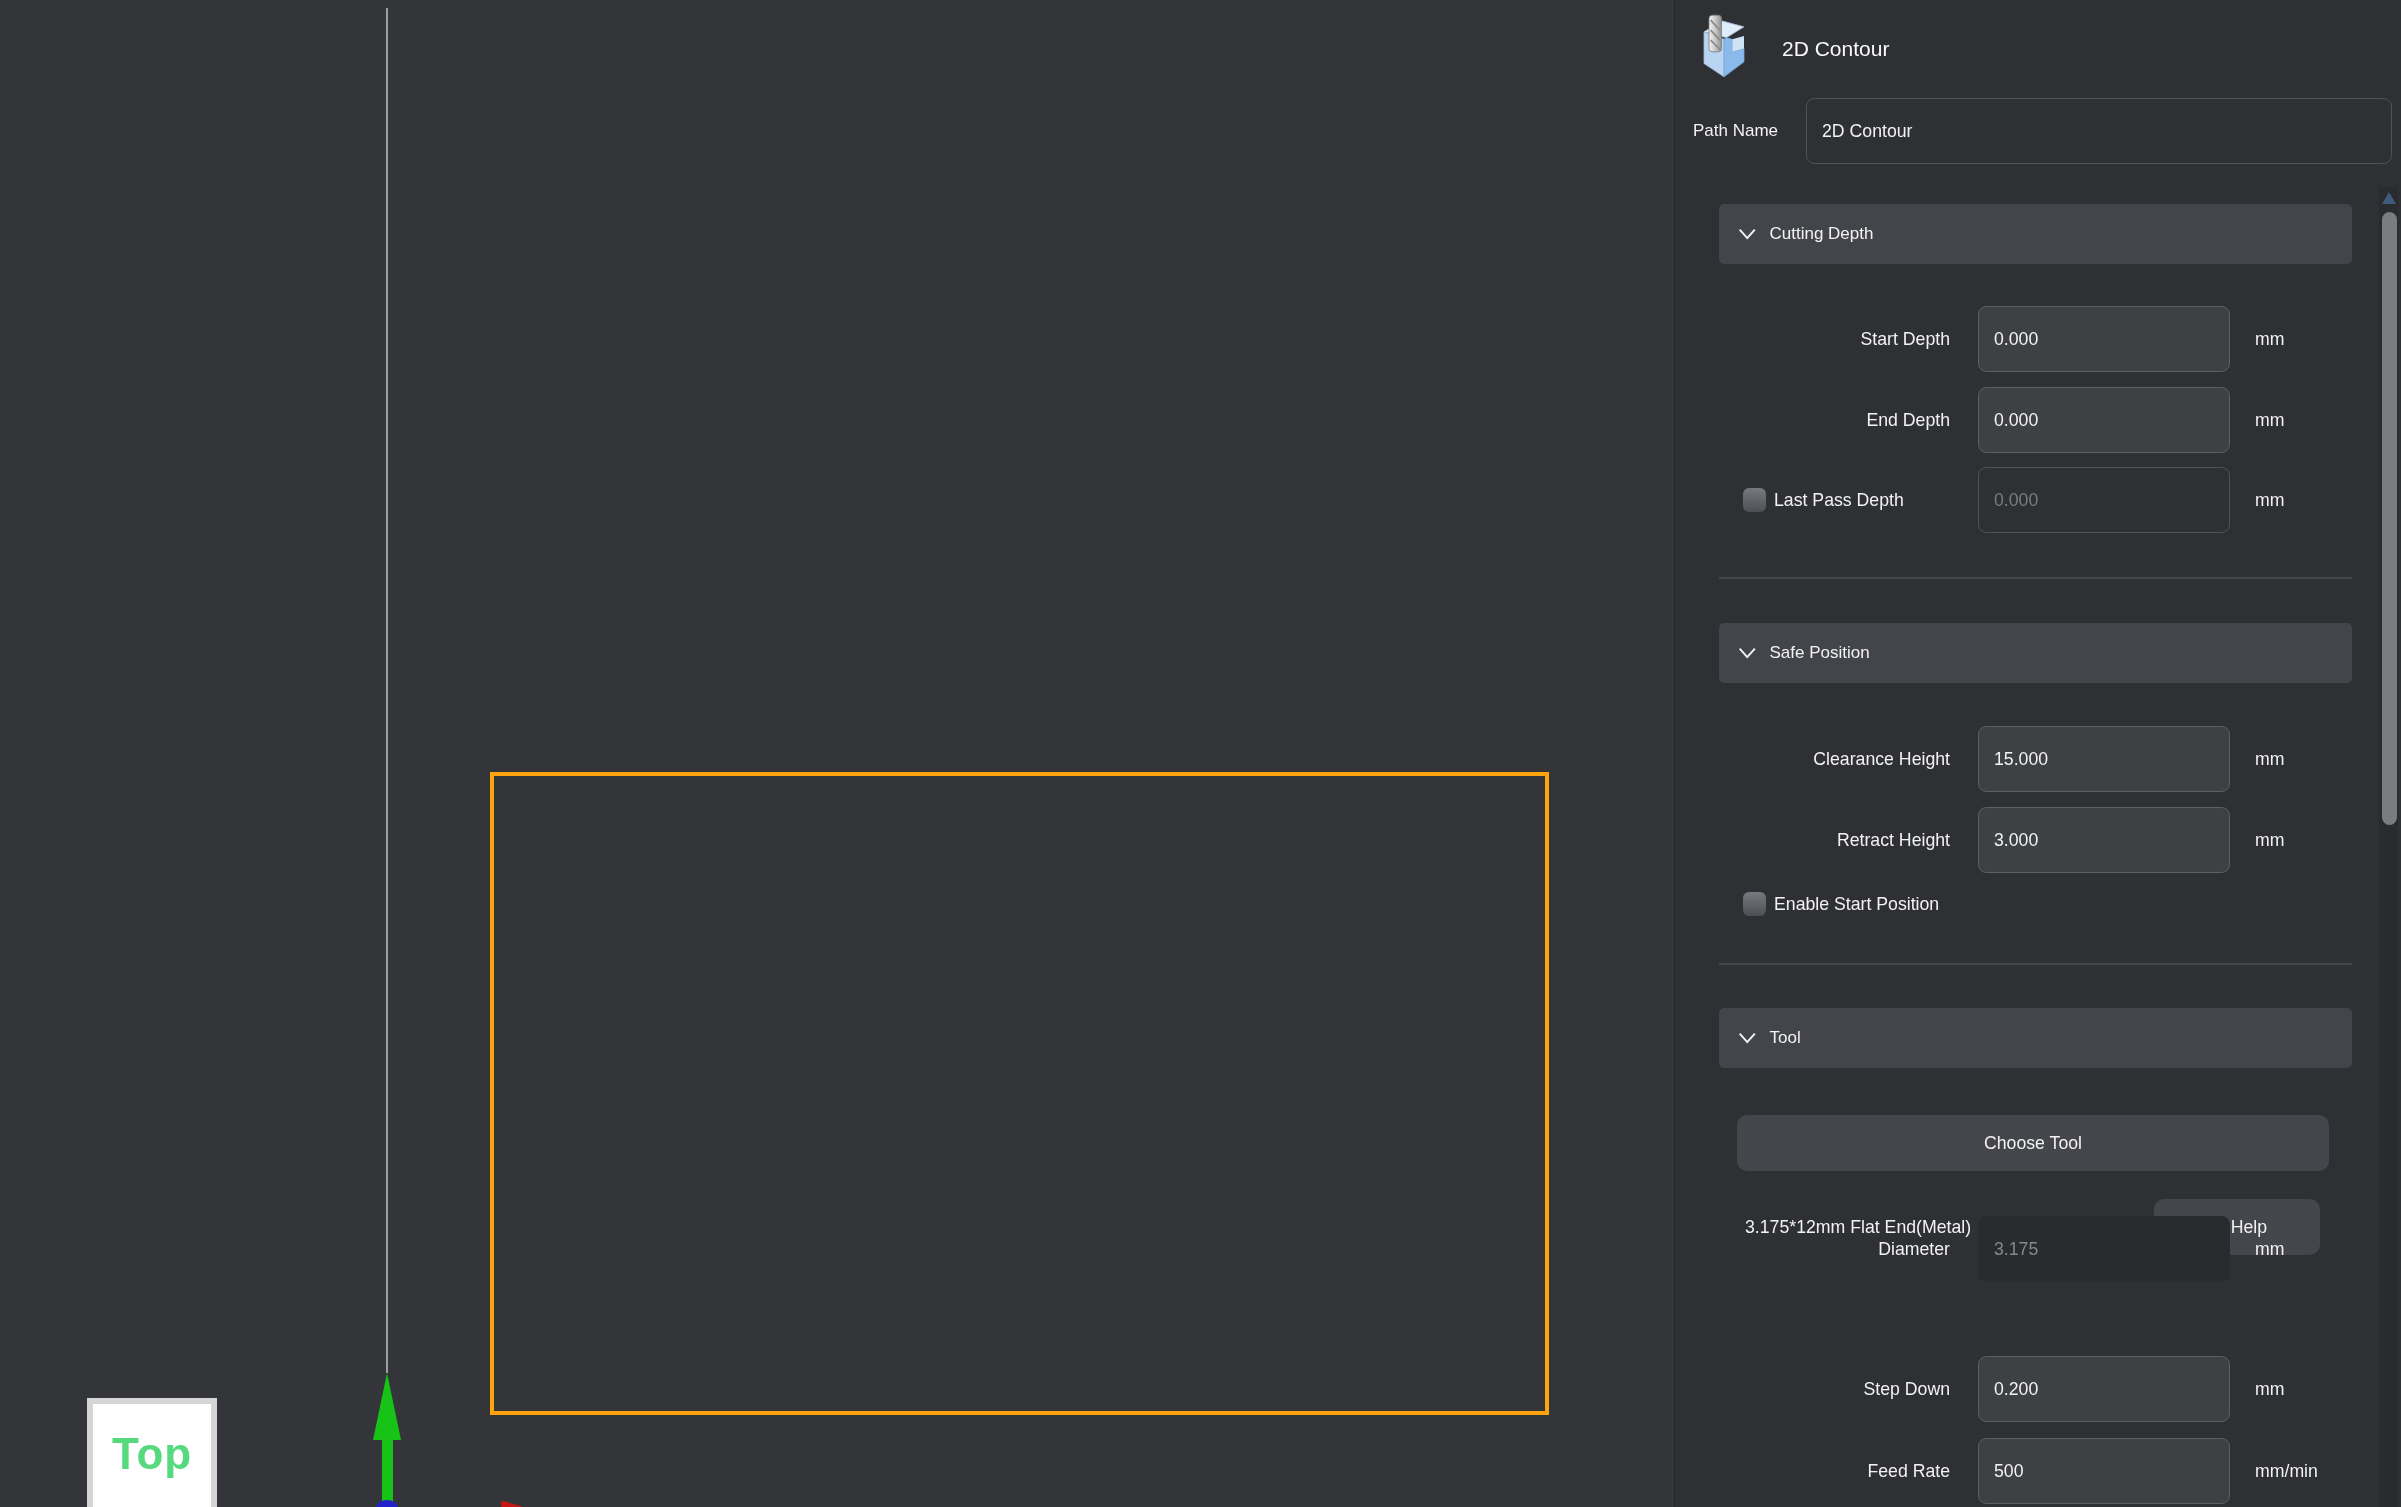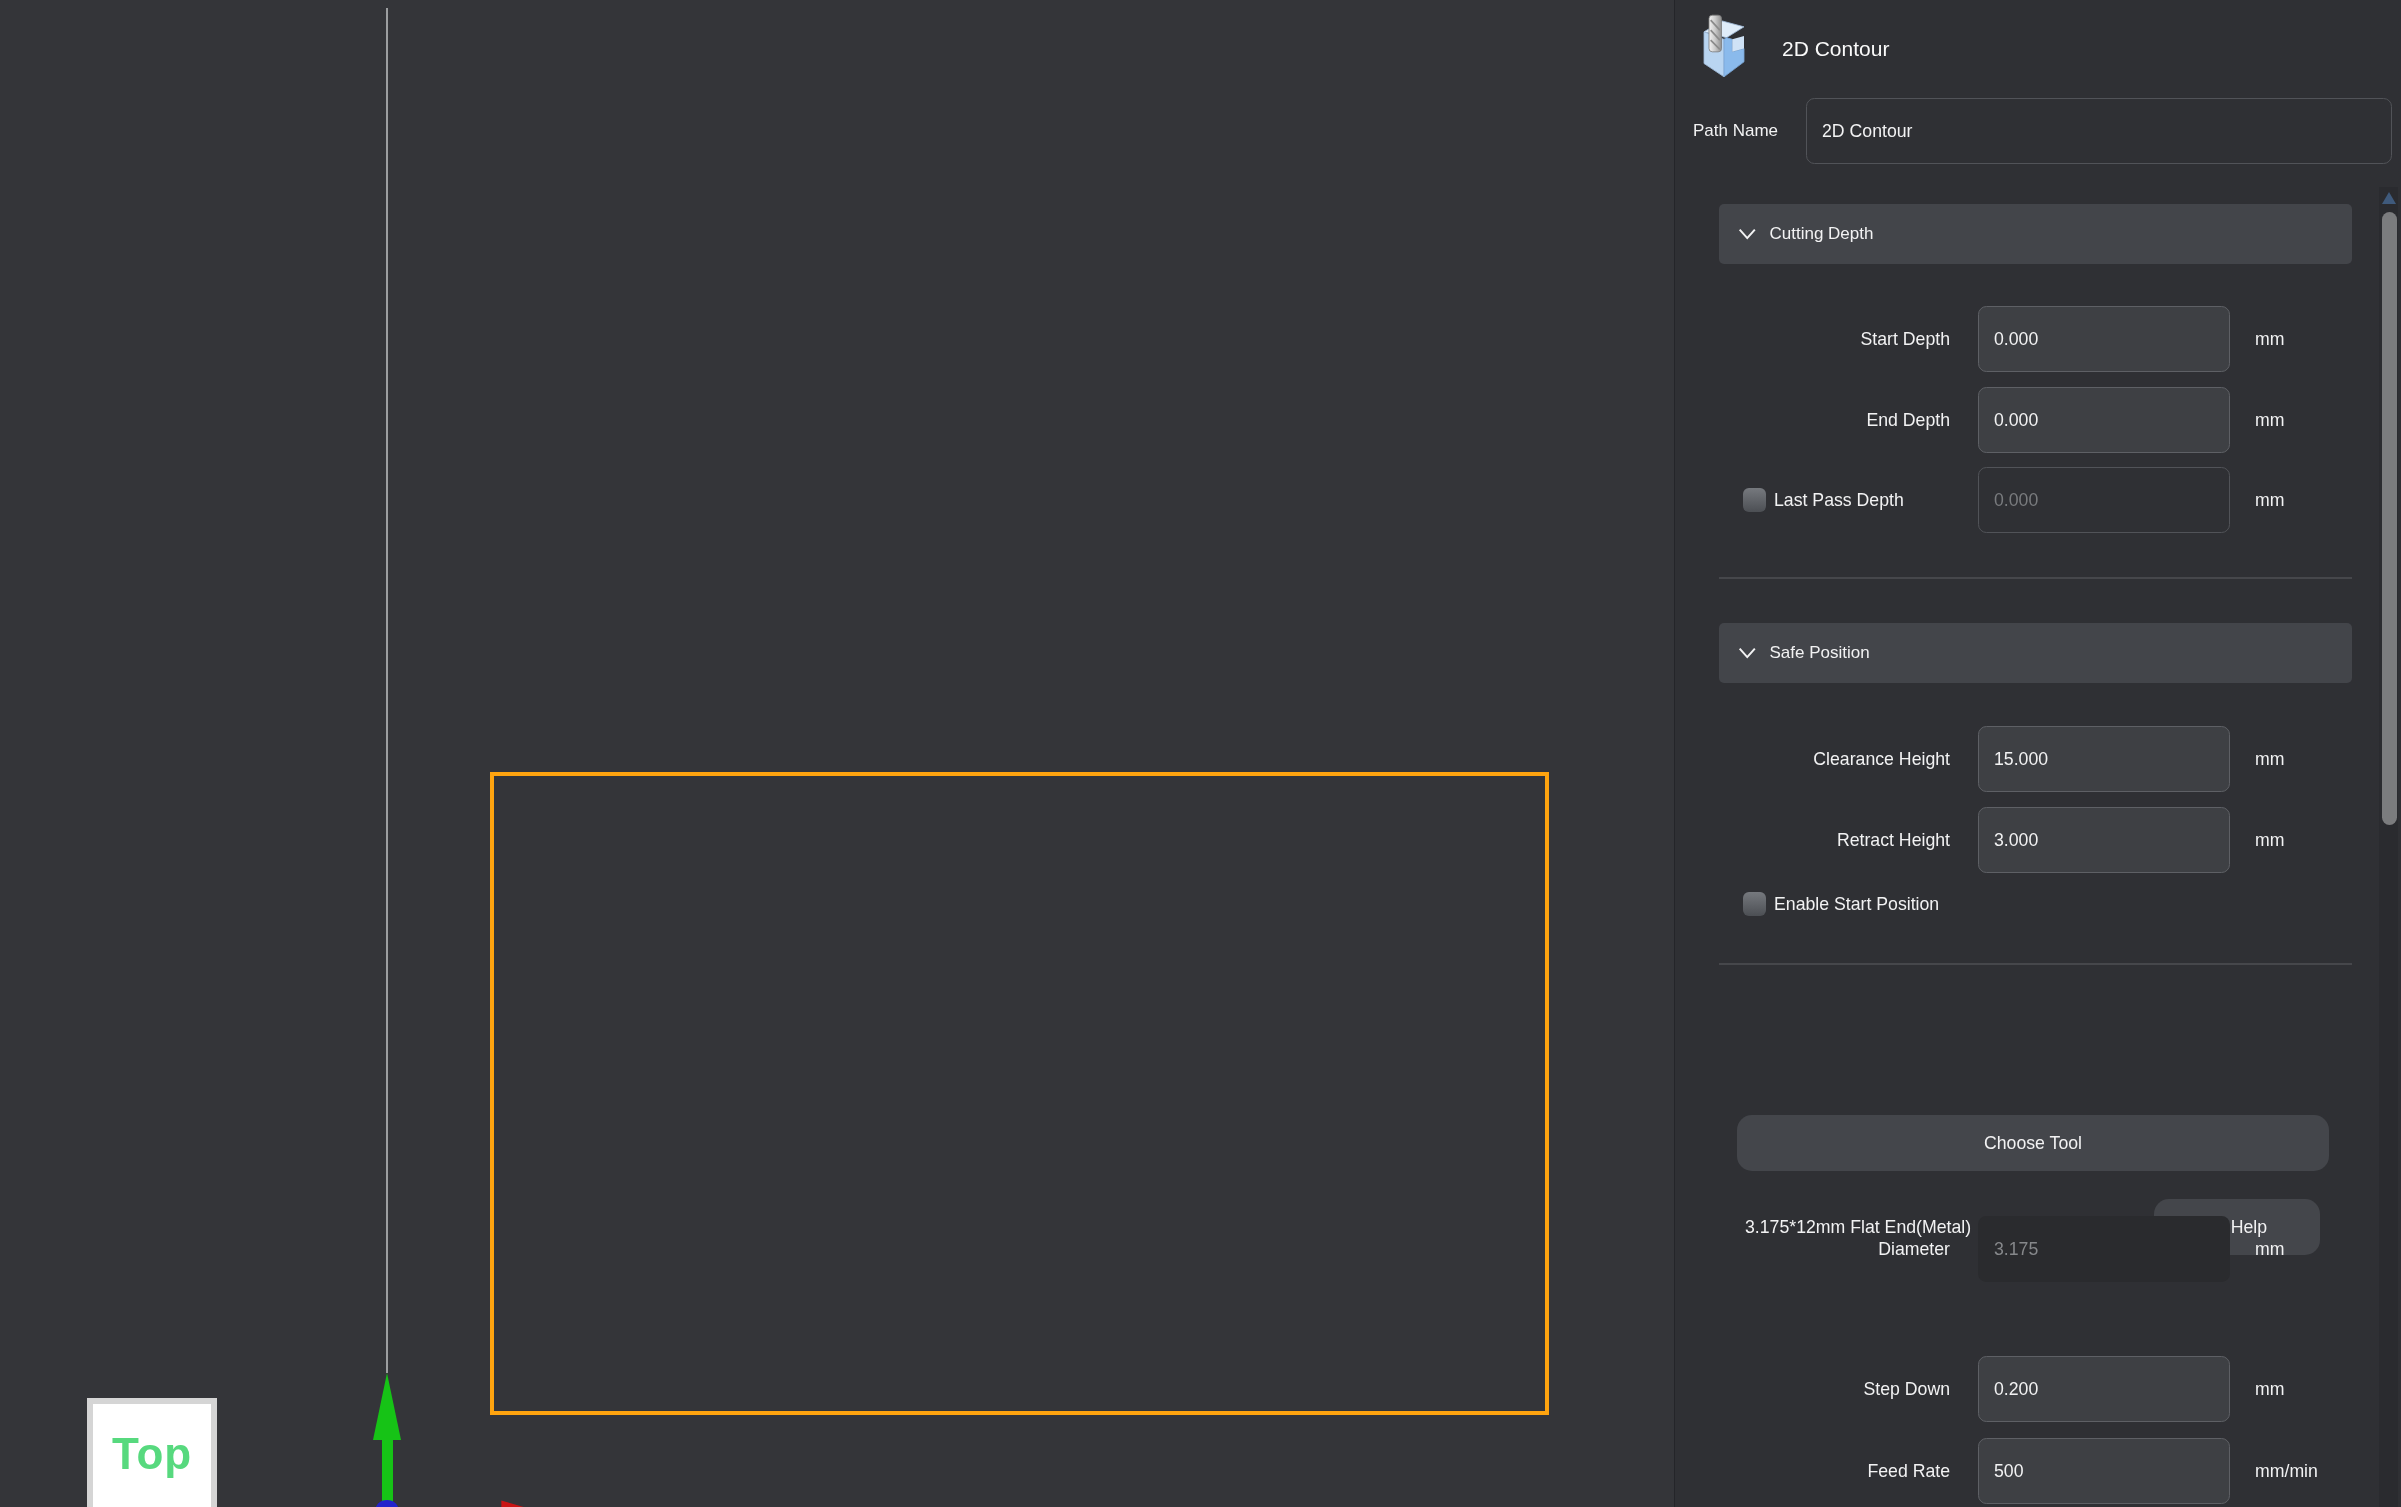--- a/index.html
+++ b/index.html
@@ -41,21 +41,21 @@
   .sheader{position:absolute;left:44px;width:633px;height:60px;background:#43454a;border-radius:5px;
     display:flex;align-items:center;padding-left:18.5px;gap:13.5px;box-sizing:border-box;font-size:17px;cursor:pointer;}
   .sdivider{position:absolute;left:44px;width:633px;height:1.7px;background:#46474b;}
   .prow{position:absolute;left:0;width:677px;height:66px;}
   .rlabel{position:absolute;left:0;top:0;width:275px;height:66px;display:flex;align-items:center;justify-content:flex-end;font-size:17.7px;}
   .rinput{position:absolute;left:303px;top:0;width:252px;height:66px;border-radius:20px;}
   .runit{position:absolute;left:580px;top:0;height:66px;display:flex;align-items:center;font-size:17.7px;white-space:nowrap;}
   .checkbox{width:23px;height:23.6px;border-radius:5.9px;background:linear-gradient(#76797e,#4c4f54);cursor:pointer;}
   .cb-inrow{position:absolute;left:68px;top:21px;}
   .cb-label{position:absolute;left:99px;top:0;height:66px;display:flex;align-items:center;font-size:17.7px;}
-  .btn{background:#44464b;border-radius:15px;display:flex;align-items:center;justify-content:center;
+  .btn{background:#44464b;border-radius:10px;display:flex;align-items:center;justify-content:center;
     font-size:17.7px;color:#f2f2f3;cursor:pointer;}
   .choose-btn{position:absolute;left:62px;top:1115px;width:592px;height:56px;}
   .help-btn{position:absolute;left:479px;top:1199px;width:166px;height:56px;gap:13.5px;}
   .help-q{color:#d6d7d9;font-size:18.5px;}
   .tool-name{position:absolute;left:70px;top:1199px;height:56px;display:flex;align-items:center;font-size:17.7px;}
   
   .sb-track{position:absolute;left:704px;top:187px;width:19.4px;height:1321px;background:#2a2b2f;}
   .sb-up{position:absolute;left:707px;top:192px;width:0;height:0;
     border-left:7.6px solid transparent;border-right:7.6px solid transparent;border-bottom:12.6px solid #3f5a7c;cursor:pointer;}
   .sb-thumb{position:absolute;left:707px;top:212px;width:15px;height:613px;background:#7b7c7e;border-radius:7.6px;cursor:pointer;}
@@ -150,20 +150,26 @@
     <div class="runit">mm</div>
   </div>
 
   <div class="prow" style="top:871px;">
     <div class="checkbox cb-inrow"></div>
     <div class="cb-label">Enable Start Position</div>
   </div>
 
   <div class="sdivider" style="top:963px;"></div>
 
+  <div class="sheader" style="top:1008px;">
+    <svg width="18.5" height="11.8" viewBox="0 0 22 14">
+      <polyline points="2,2 11,12 20,2" fill="none" stroke="#f2f2f3" stroke-width="2.4"></polyline>
+    </svg>
+    <span>Tool</span>
+  </div>
 
   <div class="btn choose-btn">Choose Tool</div>
 
   <div class="tool-name">3.175*12mm Flat End(Metal)</div>
   <div class="btn help-btn">
     <span class="help-q">?</span>
     <span>Help</span>
   </div>
 
   <div class="prow" style="top:1216px;">

